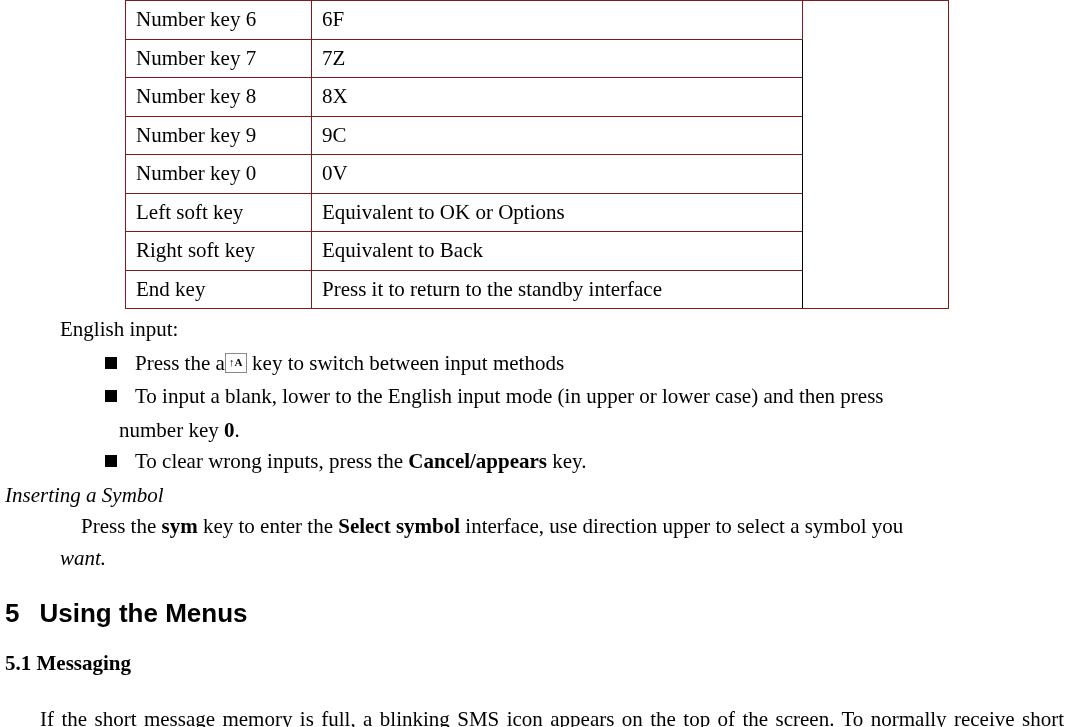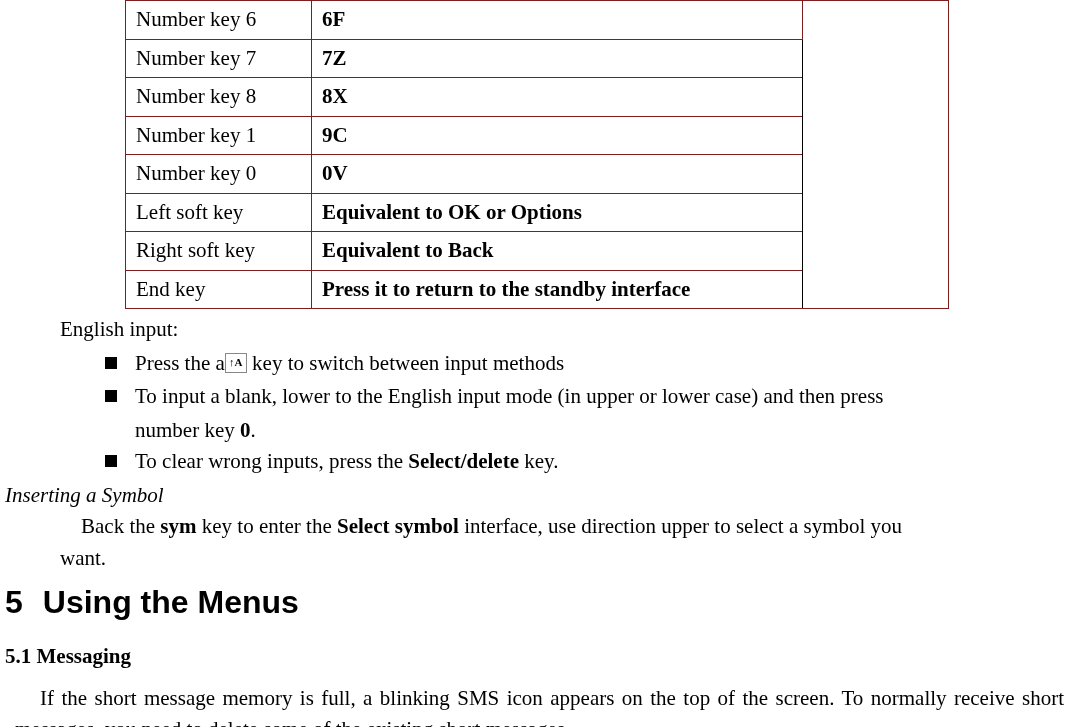--- a/index.html
+++ b/index.html
@@ -19,21 +19,20 @@
     td {
       border: 1px solid #7f1d1d;
       padding: 3px 10px;
       vertical-align: middle;
     }
     td.col1 {
       width: 165px;
     }
     td.col2 {
       width: 470px;
-      font-weight: bold;
     }
     td.col3 {
       width: 125px;
       border-left: 1px solid #000;
     }
     .english-input {
       margin-left: 55px;
       margin-top: 5px;
     }
     .bullet-list {
@@ -50,21 +49,21 @@
       height: 12px;
       background: #000;
       margin-right: 18px;
       margin-top: 9px;
       flex-shrink: 0;
     }
     .bullet-text {
       flex: 1;
     }
     .bullet-cont {
-      margin-left: 30px;
+      margin-left: 14px;
     }
     .icon-box {
       display: inline-block;
       width: 20px;
       height: 18px;
       border: 1px solid #888;
       vertical-align: middle;
       font-size: 11px;
       text-align: center;
       line-height: 16px;
@@ -76,37 +75,38 @@
       margin-top: 2px;
       font-style: italic;
     }
     .section-insert-body {
       margin-left: 55px;
       text-align: justify;
       margin-right: 5px;
     }
     .indent-want {
       margin-left: 55px;
+      font-style: italic;
     }
     h2.section5 {
       font-family: Arial, sans-serif;
-      font-size: 32px;
+      font-size: 26px;
       font-weight: bold;
-      margin-top: 4px;
+      margin-top: 20px;
       margin-bottom: 15px;
     }
     h2.section5 .num {
       margin-right: 20px;
     }
     h3.sub {
       font-family: "Times New Roman", serif;
       font-size: 21px;
       font-weight: bold;
       margin-top: 10px;
-      margin-bottom: 10px;
+      margin-bottom: 24px;
     }
     .body-text {
       margin-left: 10px;
       text-indent: 25px;
       text-align: justify;
       margin-right: 5px;
     }
     b {
       font-weight: bold;
     }
@@ -123,21 +123,21 @@
   </tr>
   <tr>
     <td class="col1">Number key 7</td>
     <td class="col2">7Z</td>
   </tr>
   <tr>
     <td class="col1">Number key 8</td>
     <td class="col2">8X</td>
   </tr>
   <tr>
-    <td class="col1">Number key 1</td>
+    <td class="col1">Number key 9</td>
     <td class="col2">9C</td>
   </tr>
   <tr>
     <td class="col1">Number key 0</td>
     <td class="col2">0V</td>
   </tr>
   <tr>
     <td class="col1">Left soft key</td>
     <td class="col2">Equivalent to OK or Options</td>
   </tr>
@@ -166,28 +166,28 @@
     <div class="bullet-text">
       <span>To input a blank, lower to the English input mode (in upper or lower case) and then press</span>
     </div>
   </div>
   <div class="bullet-cont">
     <span>number key </span><b>0</b><span>.</span>
   </div>
   <div class="bullet-item">
     <div class="bullet-marker"></div>
     <div class="bullet-text">
-      <span>To clear wrong inputs, press the </span><b>Select/delete</b><span> key.</span>
+      <span>To clear wrong inputs, press the </span><b>Cancel/appears</b><span> key.</span>
     </div>
   </div>
 </div>
 
 <div class="section-insert">Inserting a Symbol</div>
 <div class="section-insert-body">
-  &nbsp;&nbsp;&nbsp;&nbsp;<span>Back the </span><b>sym</b><span> key to enter the </span><b>Select symbol</b><span> interface, use direction upper to select a symbol you</span>
+  &nbsp;&nbsp;&nbsp;&nbsp;<span>Press the </span><b>sym</b><span> key to enter the </span><b>Select symbol</b><span> interface, use direction upper to select a symbol you</span>
 </div>
 <div class="indent-want">want.</div>
 
 <h2 class="section5">
   <span class="num">5</span><span>Using the Menus</span>
 </h2>
 
 <h3 class="sub">5.1 Messaging</h3>
 
 <div class="body-text">If the short message memory is full, a blinking SMS icon appears on the top of the screen. To normally receive short messages, you need to delete some of the existing short messages.</div>

